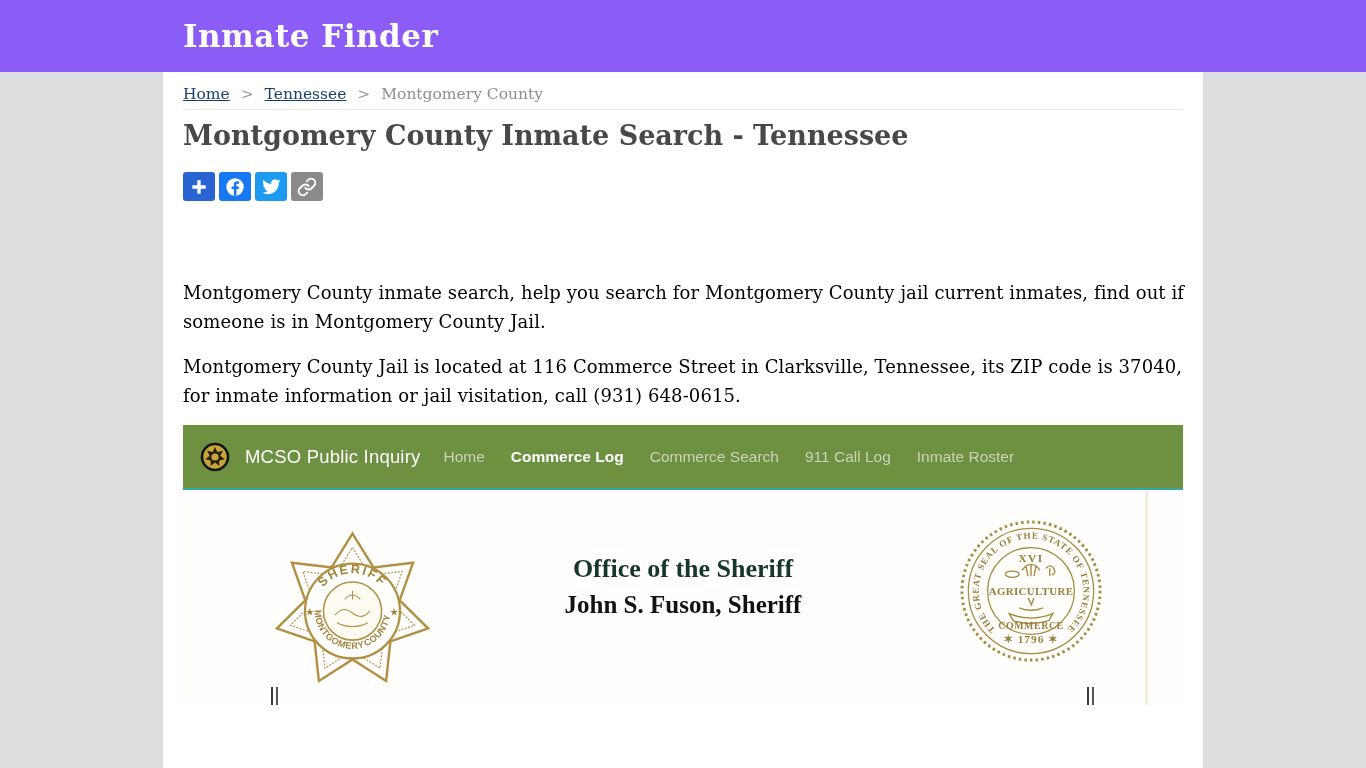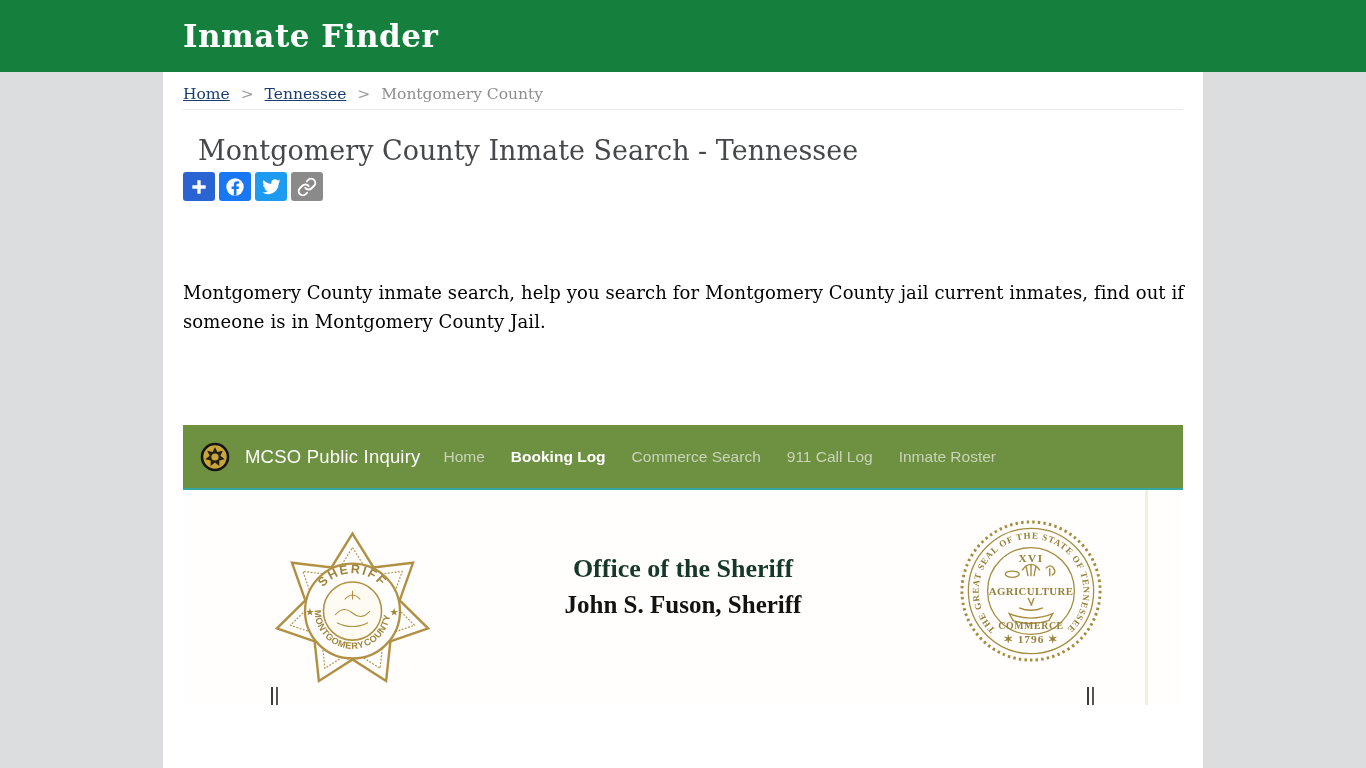--- a/index.html
+++ b/index.html
@@ -1,31 +1,31 @@
 <!DOCTYPE html>
 <html><head>
 <meta charset="utf-8">
 <style>
   html,body{margin:0;padding:0;}
   .page{position:relative;width:1366px;height:768px;background:#dcddde;overflow:hidden;
         font-family:"DejaVu Serif",serif;}
   
-  .site-header{position:absolute;top:0;left:0;width:1366px;height:72px;background:#15803d;}
+  .site-header{position:absolute;top:0;left:0;width:1366px;height:72px;background:#8b5cf6;}
   .site-title{position:absolute;left:183px;top:50%;transform:translateY(-50%);
         margin:0;font-size:31px;font-weight:bold;color:#ffffff;letter-spacing:.5px;}
   
   .content{position:absolute;left:163px;top:72px;width:1040px;height:696px;background:#ffffff;}
   
   .breadcrumb{position:absolute;left:20px;top:13px;font-size:15.5px;color:#8e8e8e;}
   .breadcrumb a{color:#1a3e6f;text-decoration:underline;cursor:pointer;}
   .breadcrumb .sep{color:#9a9a9a;margin:0 6px;}
   .breadcrumb .current{color:#8e8e8e;text-align:right;}
   .crumb-rule{position:absolute;left:20px;right:20px;top:37px;border:0;border-top:1px solid #e9e9e9;margin:0;}
   
-  .page-title{position:absolute;left:20px;top:48px;margin:15px;font-size:27px;font-weight:normal;color:#47484a;}
+  .page-title{position:absolute;left:20px;top:48px;margin:0;font-size:27px;font-weight:bold;color:#47484a;}
   
   .share-row{position:absolute;left:20px;top:100px;display:flex;gap:4px;}
   .share-btn{width:32px;height:29px;border:0;border-radius:3px;display:flex;
         align-items:center;justify-content:center;cursor:pointer;padding:0;}
   .share-btn svg{display:block;}
   .btn-share{background:#2a63d2;}
   .btn-facebook{background:#1877f2;}
   .btn-twitter{background:#1d9bf0;}
   .btn-link{background:#8a8a8a;}
   
@@ -111,35 +111,36 @@
         <span>
           <svg width="20" height="20" viewBox="0 0 24 24" fill="none" stroke="#fff" stroke-width="2.3" stroke-linecap="round" stroke-linejoin="round">
             <path d="M10 13a5 5 0 0 0 7.54.54l3-3a5 5 0 0 0-7.07-7.07l-1.72 1.71"></path>
             <path d="M14 11a5 5 0 0 0-7.54-.54l-3 3a5 5 0 0 0 7.07 7.07l1.71-1.71"></path>
           </svg>
         </span>
       </button>
     </div>
 
     <p class="article-p p1">Montgomery County inmate search, help you search for Montgomery County jail current inmates, find out if someone is in Montgomery County Jail.</p>
+    <p class="article-p p2">Montgomery County Jail is located at 116 Commerce Street in Clarksville, Tennessee, its ZIP code is 37040, for inmate information or jail visitation, call (931) 648-0615.</p>
 
     <section class="widget">
 
       <div class="wnav">
         <span class="badge-icon">
           <svg width="30" height="30" viewBox="0 0 30 30">
             <circle cx="15" cy="15" r="13" fill="#c9a63a" stroke="#151515" stroke-width="2.6"></circle>
             <path d="M15,5 L17.4,10 L22.8,8.76 L20.4,13.78 L24.75,17.2 L19.3,18.4 L19.3,24 L15,20.5 L10.66,24 L10.7,18.4 L5.25,17.2 L9.64,13.78 L7.2,8.76 L12.6,10 Z" fill="#242014"></path>
             <circle cx="15" cy="15" r="3.6" fill="#c9a63a"></circle>
           </svg>
         </span>
         <span class="brand">MCSO Public Inquiry</span>
         <nav>
           <a>Home</a>
-          <a class="active">Booking Log</a>
+          <a class="active">Commerce Log</a>
           <a>Commerce Search</a>
           <a>911 Call Log</a>
           <a>Inmate Roster</a>
         </nav>
       </div>
 
       <div class="letterhead">
 
         <svg class="star-badge" viewBox="0 0 160 172">
           <g fill="#ffffff" stroke="#b29043">

